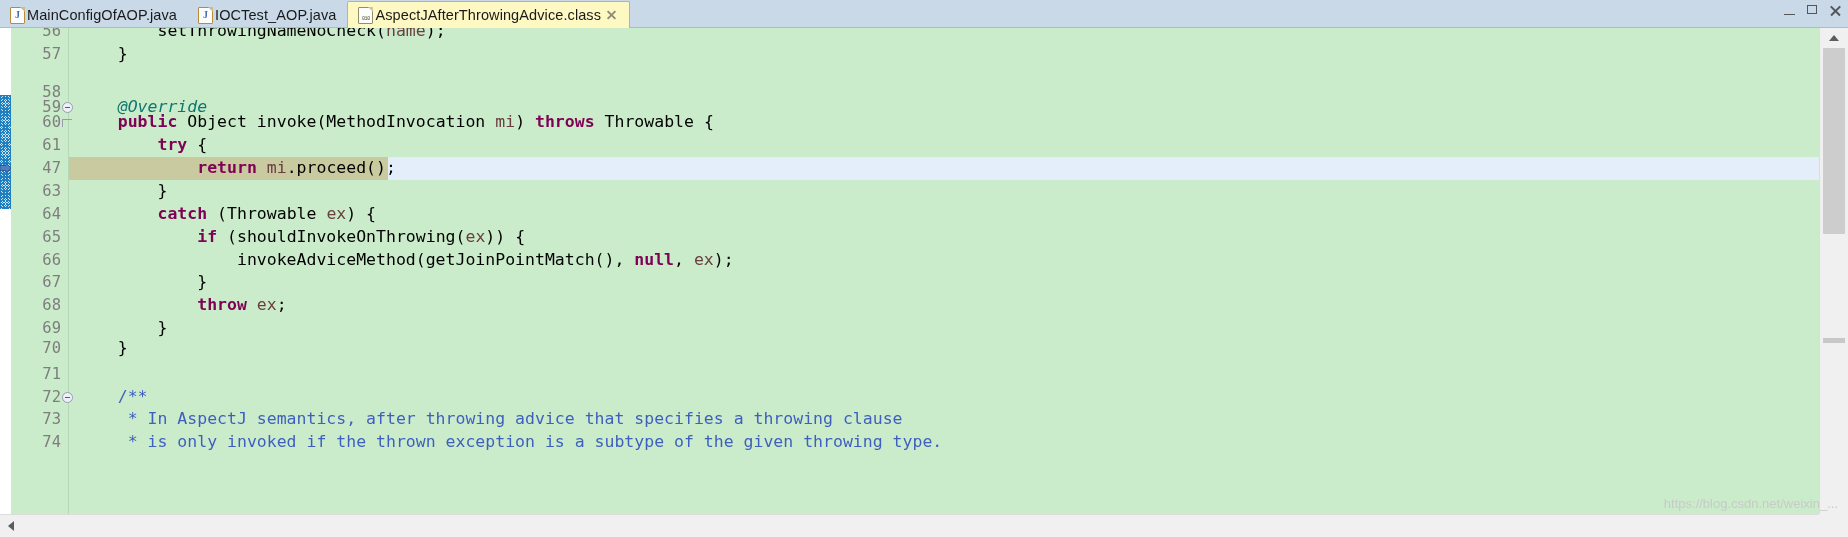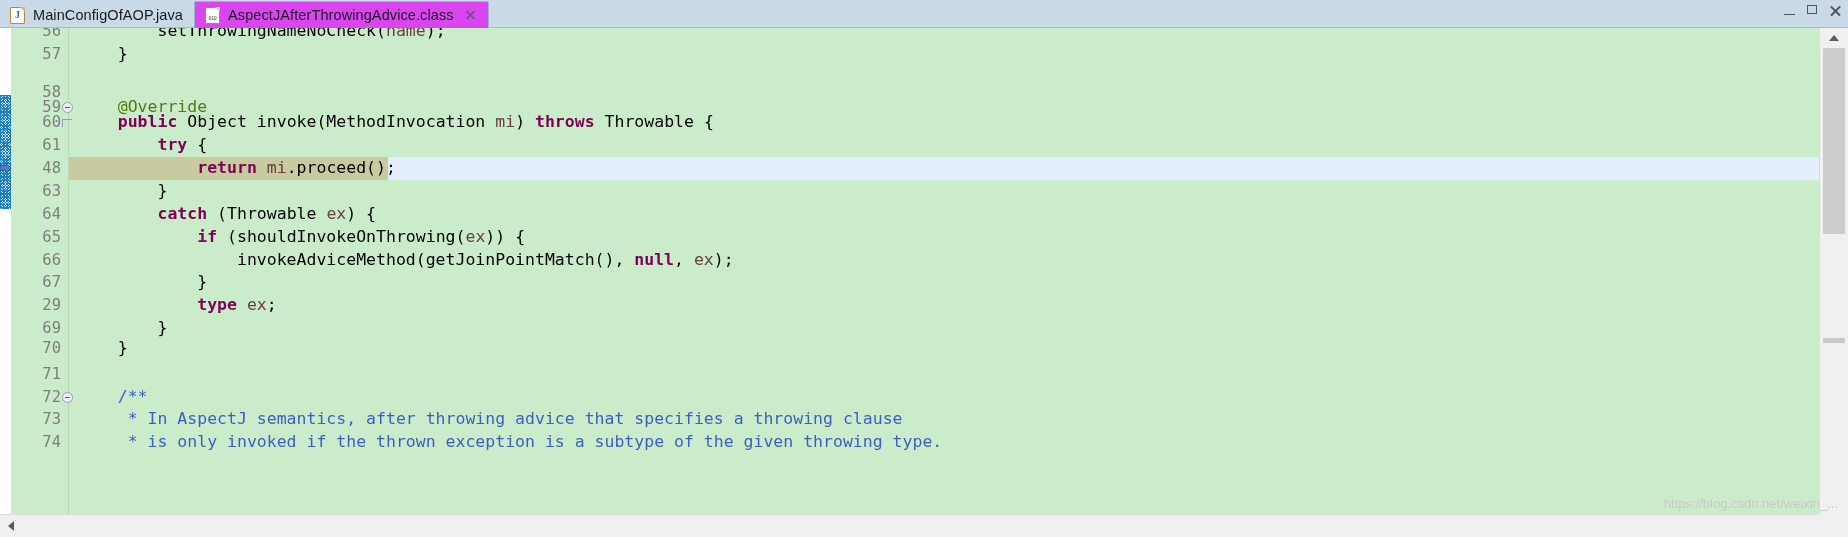--- a/index.html
+++ b/index.html
@@ -13,28 +13,28 @@
 
   
   .tabbar{
     position:absolute;left:0;top:0;width:1848px;height:28px;
     background:#cad9e8;
     border-bottom:1px solid #a8bdd0;
     box-sizing:border-box;
   }
   .tabs{position:absolute;left:0;top:0;height:28px;display:flex;align-items:flex-end;}
   .tab{
-    height:26px;display:flex;align-items:center;gap:8px;
+    height:26px;display:flex;align-items:center;gap:2px;
     padding:0 11px 0 10px;margin-top:2px;
     font-size:14.5px;color:#1a1a1a;white-space:nowrap;
     box-sizing:border-box;
   }
   .tab.inactive{background:transparent;}
   .tab.active{
-    background:#d946ef;
+    background:#fef9c3;
     border-top:1px solid #9db6cc;
     border-left:1px solid #9db6cc;
     border-right:1px solid #9db6cc;
     border-radius:2px 2px 0 0;
     height:27px;margin-top:1px;
   }
   .tab .tlabel{letter-spacing:.1px;}
   
   .ico-java{
     position:relative;width:13px;height:15px;flex:0 0 13px;
@@ -117,21 +117,21 @@
     font-family:"DejaVu Sans Mono","Liberation Mono",monospace;
     font-size:16.5px;line-height:22.85px;color:#000000;
     white-space:pre;
   }
   
   .hl-blue{position:absolute;left:69px;right:0;height:22.85px;background:#e4eefb;}
   .hl-olive{position:absolute;left:69px;height:22.85px;background:#c9caa0;}
 
   .kw{color:#7f0055;font-weight:bold;}
   .fld{color:#6a3e3e;text-align:right;}
-  .anno{color:#4d7c0f;}
+  .anno{color:#0f766e;font-style:italic;}
   .doc{color:#3f5fbf;}
 
   
   .fold{
     position:absolute;left:62px;width:11px;height:11px;
     border:1px solid #9a9ab5;border-radius:50%;background:#eef0f7;
     box-sizing:border-box;
   }
   .fold:after{content:"";position:absolute;left:2px;top:4px;width:5px;height:1px;background:#5a5a78;}
   .fold-end{
@@ -191,20 +191,24 @@
 <div class="window">
 
   <div class="tabbar">
     <div class="tabs">
 
       <div class="tab inactive">
         <span class="ico-java"></span>
         <span class="tlabel">MainConfigOfAOP.java</span>
       </div>
 
+      <div class="tab inactive">
+        <span class="ico-java"></span>
+        <span class="tlabel">IOCTest_AOP.java</span>
+      </div>
 
       <div class="tab active">
         <span class="ico-class"></span>
         <span class="tlabel">AspectJAfterThrowingAdvice.class</span>
         <span class="tab-close"></span>
       </div>
 
     </div>
 
     <div class="winbtns">
@@ -244,21 +248,21 @@
             <div class="fold-end" style="top: 8px;"></div>
             <div class="code">    <span class="kw">public</span> Object invoke(MethodInvocation <span class="fld">mi</span>) <span class="kw">throws</span> Throwable {</div>
           </div>
           <div class="row" style="position: absolute; left: 0px; right: 0px; top: 106.25px;">
             <div class="ln">61</div>
             <div class="code">        <span class="kw">try</span> {</div>
           </div>
           <div class="row" style="position: absolute; left: 0px; right: 0px; top: 129.1px;">
             <div class="hl-blue"></div>
             <div class="hl-olive" style="width: 319.16px;"></div>
-            <div class="ln">48</div>
+            <div class="ln">47</div>
             <div class="arrow-marker" style="top: 5px;">
               <svg width="12" height="12" viewBox="0 0 12 12">
                 <path d="M0 3.5 h6 V1 l5 5 l-5 5 V8.5 H0 Z" fill="#4a7fc0" stroke="#2a5a98" stroke-width="1"></path>
               </svg>
             </div>
             <div class="code">            <span class="kw">return</span> <span class="fld">mi</span>.proceed();</div>
           </div>
           <div class="row" style="position: absolute; left: 0px; right: 0px; top: 151.95px;">
             <div class="ln">63</div>
             <div class="code">        }</div>
@@ -273,22 +277,22 @@
           </div>
           <div class="row" style="position: absolute; left: 0px; right: 0px; top: 220.5px;">
             <div class="ln">66</div>
             <div class="code">                invokeAdviceMethod(getJoinPointMatch(), <span class="kw">null</span>, <span class="fld">ex</span>);</div>
           </div>
           <div class="row" style="position: absolute; left: 0px; right: 0px; top: 243.35px;">
             <div class="ln">67</div>
             <div class="code">            }</div>
           </div>
           <div class="row" style="position: absolute; left: 0px; right: 0px; top: 266.2px;">
-            <div class="ln">29</div>
-            <div class="code">            <span class="kw">type</span> <span class="fld">ex</span>;</div>
+            <div class="ln">68</div>
+            <div class="code">            <span class="kw">throw</span> <span class="fld">ex</span>;</div>
           </div>
           <div class="row" style="position: absolute; left: 0px; right: 0px; top: 289.05px;">
             <div class="ln">69</div>
             <div class="code">        }</div>
           </div>
           <div class="row" style="position: absolute; left: 0px; right: 0px; top: 309px;">
             <div class="ln">70</div>
             <div class="code">    }</div>
           </div>
           <div class="row" style="position: absolute; left: 0px; right: 0px; top: 334.75px;">

